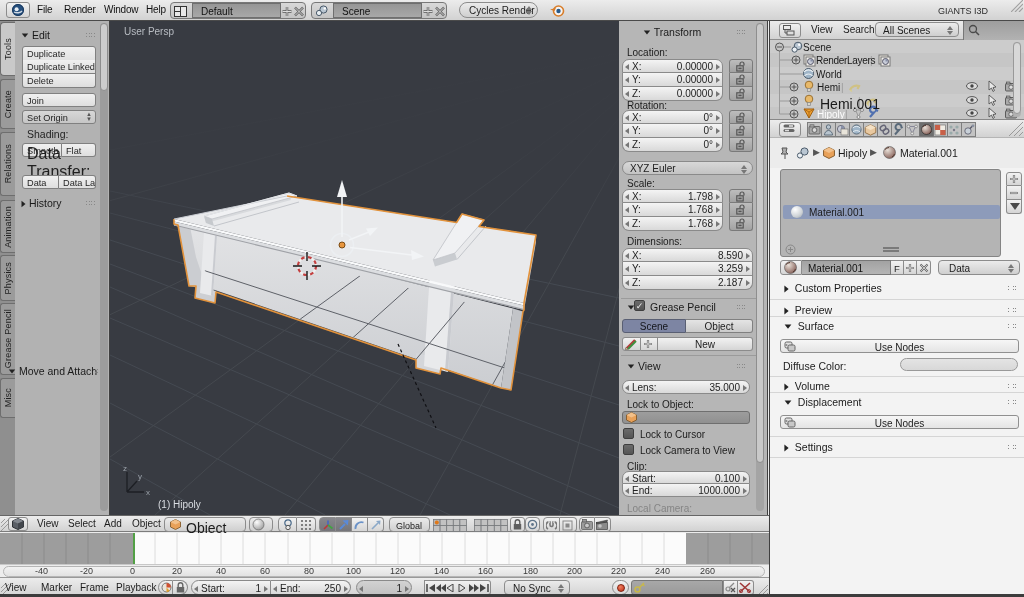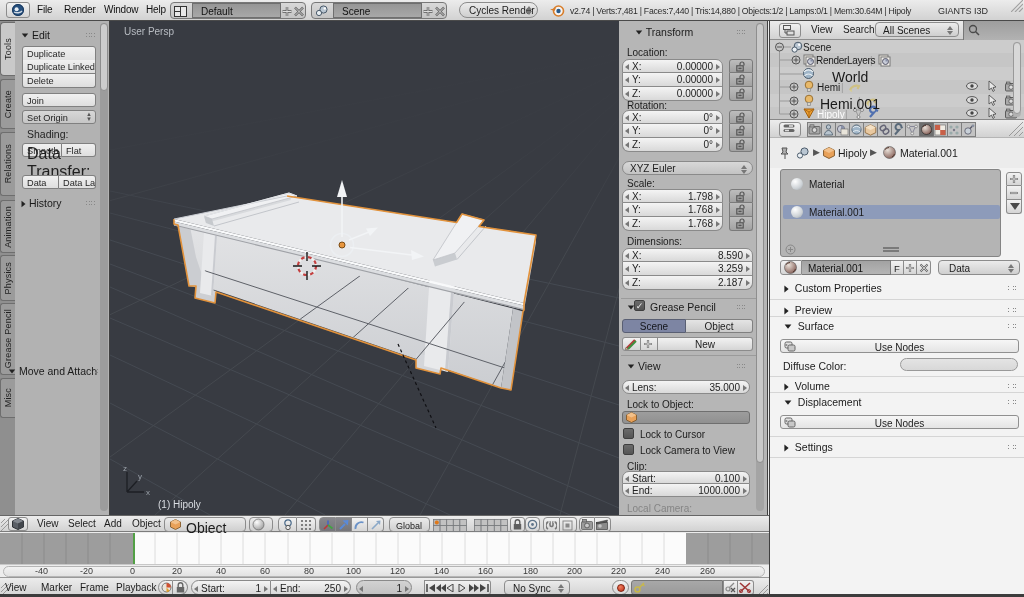--- a/index.html
+++ b/index.html
@@ -103,21 +103,20 @@
   <div class="abs pill" style="left:459px;top:2px;width:79px;height:16px">
     <div class="abs" style="left:9px;top:2px;font-size:10px;color:#1c1c1c">Cycles Render</div>
         <span class="ddu"></span>
         <span class="ddd"></span>
   </div>
   <svg width="16" height="14" viewBox="0 0 16 14" style="position:absolute;left:549px;top:4px">
     <circle cx="9.5" cy="7" r="5" fill="#f5f5f5" stroke="#d87d2a" stroke-width="1.6"></circle>
     <circle cx="9.5" cy="7" r="2.2" fill="#2a5a8a"></circle>
     <path d="M1 5.5 L7 4 L5.5 7z" fill="#d87d2a"></path>
   </svg>
-  <div class="abs" style="left:570px;top:6px;font-size:8.7px;letter-spacing:-0.25px;color:#2c2c2c">v2.74 | Verts:7,481 | Faces:7,440 | Tris:14,880 | Objects:1/2 | Lamps:0/1 | Mem:30.64M | Hipoly</div>
   <div class="abs" style="left:938px;top:5.5px;font-size:9px;color:#2c2c2c">GIANTS I3D</div>
   <svg width="12" height="12" viewBox="0 0 12 12" style="position:absolute;left:1011px;top:0px">
         <path d="M12,0 L0,12 M4,12 L12,4 M8,12 L12,8" stroke="#a0a0a0" stroke-width="1.2"></path>
       </svg>
 </div>
 
 <div class="abs" id="viewport" style="left:110px;top:21px;width:509px;height:494px;background:#383b42;overflow:hidden">
   <svg width="509" height="494" viewBox="0 0 509 494" style="position:absolute;left:0;top:0">
     <defs>
       <linearGradient id="fade" x1="0" y1="0" x2="0" y2="1">
@@ -272,21 +271,21 @@
   <div class="phd" style="left:21px;top:176px"><span class="tri-r" style="transform:scale(.8)"></span> History</div>
   <div class="dots" style="left:86px;top:180px"></div>
   <div class="phd" style="left:8px;top:344px"><span class="tri-d" style="transform:scale(.8)"></span> Move and Attach</div>
   <div class="dots" style="left:95px;top:348px"></div>
 
   <div class="abs" style="left:100px;top:2px;width:8px;height:488px;background:#9c9c9c;border-radius:4px"></div>
   <div class="abs" style="left:100px;top:2px;width:8px;height:68px;background:#cdcdcd;border:1px solid #8e8e8e;border-radius:4px"></div>
 </div>
 
 <div class="abs" id="npanel" style="left:619px;top:21px;width:149px;height:494px;background:#b6b6b6;border-right:1px solid #3f3f3f">
-  <div class="phd" style="left:16px;top:5px"><span class="tri-d" style="transform:scale(.8)"></span> Transform</div>
+  <div class="phd" style="left:24px;top:5px"><span class="tri-d" style="transform:scale(.8)"></span> Transform</div>
   <div class="dots" style="left:118px;top:9px"></div>
   <div class="abs t10" style="left:8px;top:26px">Location:</div>
   <div class="nf" style="left:3px;top:38px;width:101px;height:14px;border-radius:7px 7px 0 0">
         <span class="arl"></span>
         <span class="l">X:</span>
         <span class="r">0.00000</span>
         <span class="arr"></span>
       </div>
   <div class="nf" style="left:3px;top:52px;width:101px;height:14px;border-top:none">
         <span class="arl"></span>
@@ -949,21 +948,21 @@
             </g>
         <g transform="translate(235,69)">
               <rect x="0.5" y="1.5" width="11" height="7.5" rx="1" fill="#aaa" stroke="#444" stroke-width="0.8"></rect>
               <circle cx="6" cy="5.2" r="2.2" fill="#ddd" stroke="#444" stroke-width="0.7"></circle>
               <rect x="1.5" y="0" width="3.5" height="2" fill="#aaa" stroke="#444" stroke-width="0.6"></rect>
             </g>
       </g>
     </svg>
     <div class="abs" style="left:33px;top:1.5px;font-size:10px;color:#1a1a1a">Scene</div>
     <div class="abs" style="left:46px;top:15px;font-size:10px;letter-spacing:-0.3px;color:#1a1a1a">RenderLayers</div>
-    <div class="abs" style="left:62px;top:28.5px;font-size:14px;color:#1a1a1a">World</div>
+    <div class="abs" style="left:46px;top:28.5px;font-size:10px;color:#1a1a1a">World</div>
     <div class="abs" style="left:47px;top:42px;font-size:10px;color:#1a1a1a">Hemi</div>
     <div class="abs" style="left:50px;top:55.5px;font-size:14px;color:#1a1a1a">Hemi.001</div>
     <div class="abs" style="left:47px;top:69px;font-size:10px;color:#fdfdfd">Hipoly</div>
     <div class="abs" style="left:243px;top:2px;width:8px;height:75px;background:#b2b2b2;border-radius:4px"></div>
     <div class="abs" style="left:243px;top:2px;width:8px;height:72px;background:#d8d8d8;border:1px solid #999;border-radius:4px"></div>
   </div>
 
   <div class="abs hdr" style="left:0;top:98px;width:255px;height:19px;border-top:1px solid #888;border-bottom:1px solid #b5b5b5">
     <div class="abs btn" style="left:9px;top:2px;width:22px;height:15px">
       <svg width="12" height="11" viewBox="0 0 12 11" style="position:absolute;left:3px;top:1px">
@@ -1087,21 +1086,20 @@
               <stop offset="1" stop-color="#7a5048"></stop>
             </radialGradient>
           </defs>
           <circle cx="6.5" cy="6.5" r="6" fill="url(#mats)" stroke="#555" stroke-width="0.6"></circle>
           <path d="M2,3.5 a6,6 0 0 1 4,-2 M9,11 a6,6 0 0 0 2.5,-3" stroke="#54382f" fill="none"></path>
         </svg>
     <div class="abs" style="left:130px;top:9px;font-size:10.5px;color:#1a1a1a">Material.001</div>
   </div>
 
   <div class="abs" style="left:10px;top:148px;width:221px;height:88px;background:#b4b4b4;border:1px solid #848484;border-radius:3px">
-    <div class="matrow" style="top:7px"><span class="msph"></span>Material</div>
     <div class="matrow sel" style="top:35px"><span class="msph"></span>Material.001</div>
     <svg width="11" height="11" viewBox="0 0 11 11" style="position:absolute;left:4px;top:74px">
           <circle cx="5.5" cy="5.5" r="4.5" fill="none" stroke="#888"></circle>
           <path d="M5.5,3 v5 M3,5.5 h5" stroke="#888"></path>
         </svg>
     <div class="abs" style="left:102px;top:77px;width:16px;height:2px;background:#7a7a7a;box-shadow:0 3px 0 #7a7a7a"></div>
   </div>
   <div class="abs btn" style="left:236px;top:151px;width:16px;height:14px;border-radius:3px 3px 0 0">
     <svg width="10" height="10" viewBox="0 0 10 10" style="position:absolute;left:2px;top:1px">
           <path d="M5 1v8M1 5h8" stroke="#777" stroke-width="2.2"></path>

